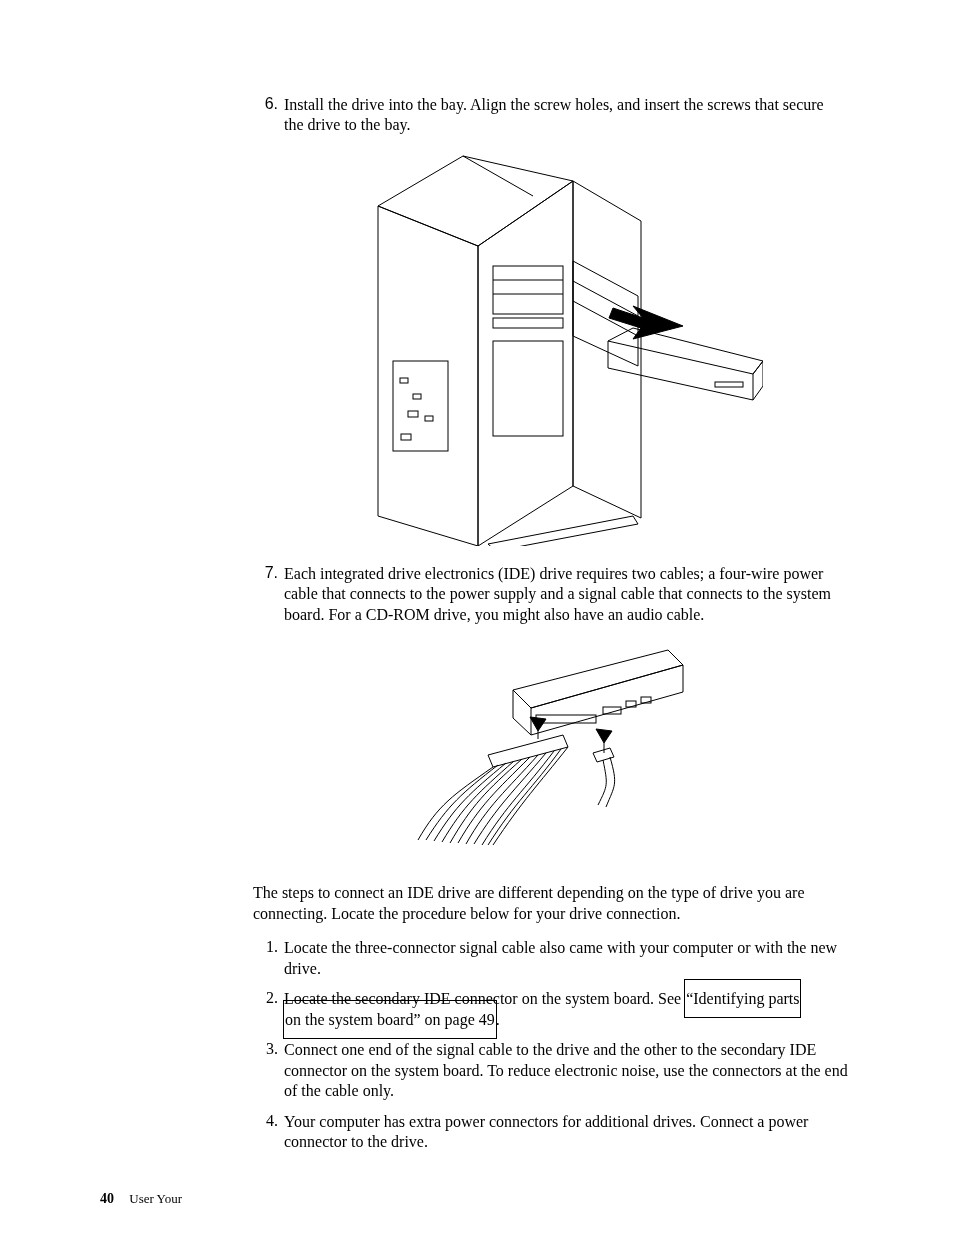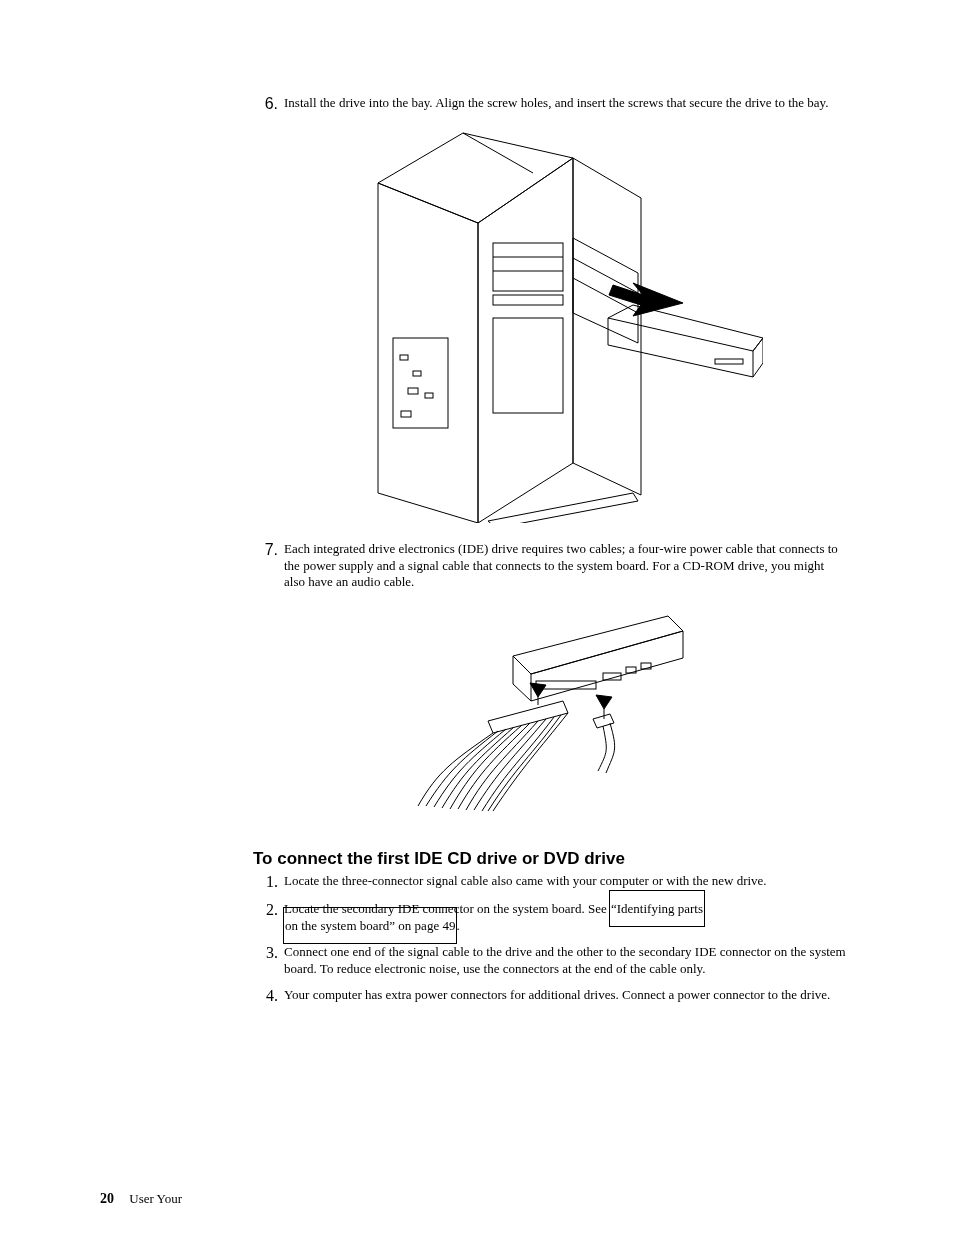--- a/index.html
+++ b/index.html
@@ -29,21 +29,21 @@
   }
   .num {
     min-width: 25px;
     text-align: right;
     padding-right: 6px;
     font-size: 16px;
   }
   .numbold  { font-family: Arial, Helvetica, sans-serif; font-weight: 400; }
   .txt {
     flex: 1;
-    font-size: 13px;
+    font-size: 16px;
     line-height: 1.28;
   }
   .figwrap {
     width: 100%;
     display: flex;
     justify-content: center;
     margin: 10px 0 18px 0;
   }
   svg { display: block; }
   .para {
@@ -198,23 +198,23 @@
             <path d="M 140 120 C 108 156 90 170 68 209"></path>
             <path d="M 148 118 C 116 156 100 170 76 209"></path>
             <path d="M 156 116 C 126 156 110 168 84 210"></path>
             <path d="M 163 114 C 134 154 118 166 90 210"></path>
           </g>
         </g>
       </svg>
     </div>
   </div>
 
+  <p class="para" style="margin-left:153px; width:600px;">The steps to connect an IDE drive are different depending on the type of drive you are connecting. Locate the procedure below for your drive connection.</p>
 
   <div style="margin-left:153px; width:600px;">
-    <h3 class="subhead">To connect the first IDE CD drive or DVD drive</h3>
 
     <ol class="inner">
       <li>
         <span class="num">1.</span>
         <span class="txt">Locate the three-connector signal cable also came with your computer or with the new drive.</span>
       </li>
       <li>
         <span class="num">2.</span>
         <span class="txt">
           <span>Locate the secondary IDE connector on the system board. See </span><span class="linkbox"><span>“Identifying parts</span></span><br>
@@ -227,15 +227,15 @@
       </li>
       <li>
         <span class="num">4.</span>
         <span class="txt">Your computer has extra power connectors for additional drives. Connect a power connector to the drive.</span>
       </li>
     </ol>
   </div>
 </div>
 
 <div class="footer">
-  <span class="pg">20</span>
+  <span class="pg">40</span>
   <span>User Your</span>
 </div>
 
 </body></html>

